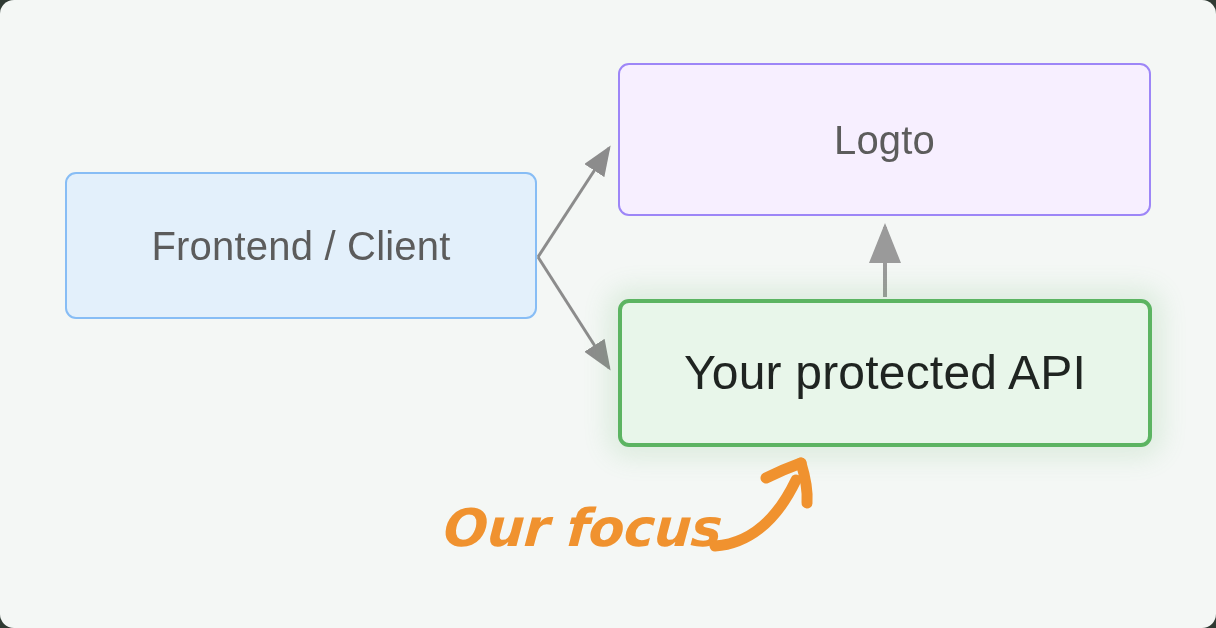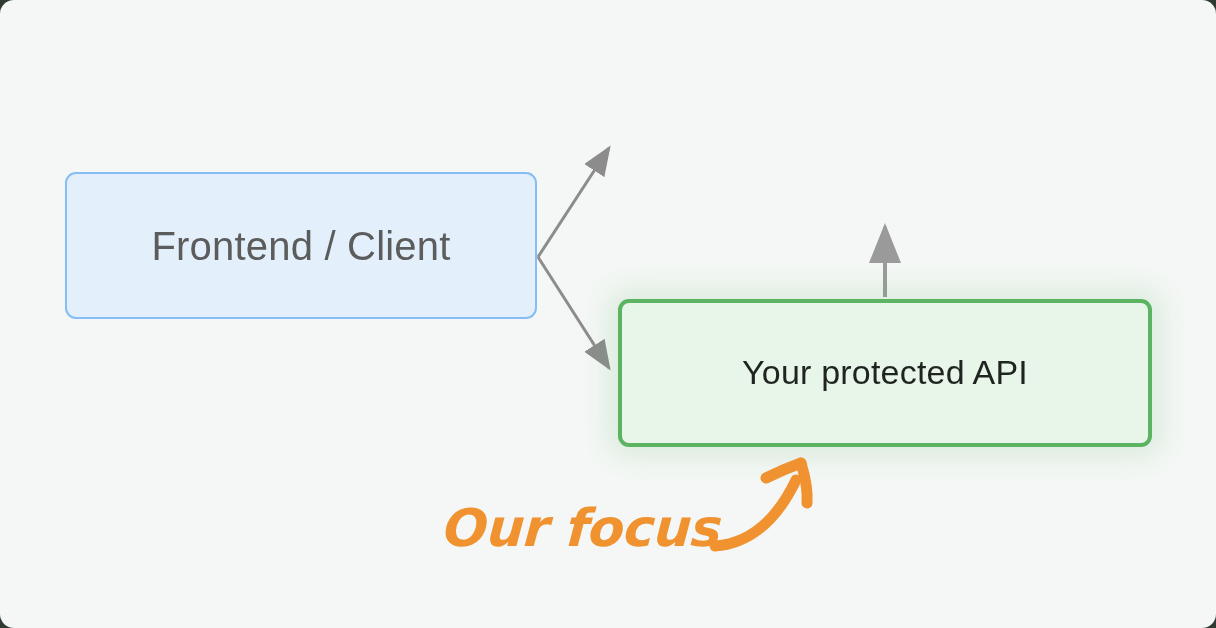--- a/index.html
+++ b/index.html
@@ -82,21 +82,21 @@
   #node-api {
     left: 618px;
     top: 299px;
     width: 534px;
     height: 148px;
     background: #e8f6ea;
     border: 4px solid #5cb462;
     box-shadow: 0 0 26px 10px rgba(92, 180, 98, 0.16);
   }
   #node-api .node-label {
-    font-size: 34px;
+    font-size: 48px;
     color: #1f2421;
     letter-spacing: 0.2px;
   }
 
   
   #annotation {
     position: absolute;
     left: 430px;
     top: 450px;
     width: 400px;
@@ -142,20 +142,23 @@
 
       <line x1="538" y1="257" x2="609" y2="368" stroke="#8c8c8c" stroke-width="3" marker-end="url(#arrowhead)"></line>
 
       <line x1="885" y1="297" x2="885" y2="227" stroke="#9a9a9a" stroke-width="4" marker-end="url(#arrowhead2)"></line>
     </svg>
 
     <div class="node" id="node-frontend">
       <span class="node-label">Frontend / Client</span>
     </div>
 
+    <div class="node" id="node-logto">
+      <span class="node-label">Logto</span>
+    </div>
 
     <div class="node" id="node-api">
       <span class="node-label">Your protected API</span>
     </div>
 
     <div id="annotation">
       <span id="annotation-text">Our focus</span>
 
       <svg id="annotation-arrow" width="400" height="150" viewBox="0 0 400 150">
         <path d="M285 96 C 316 94, 345 74, 366 30" stroke="#f0922f" stroke-width="11" stroke-linecap="round" fill="none"></path>

